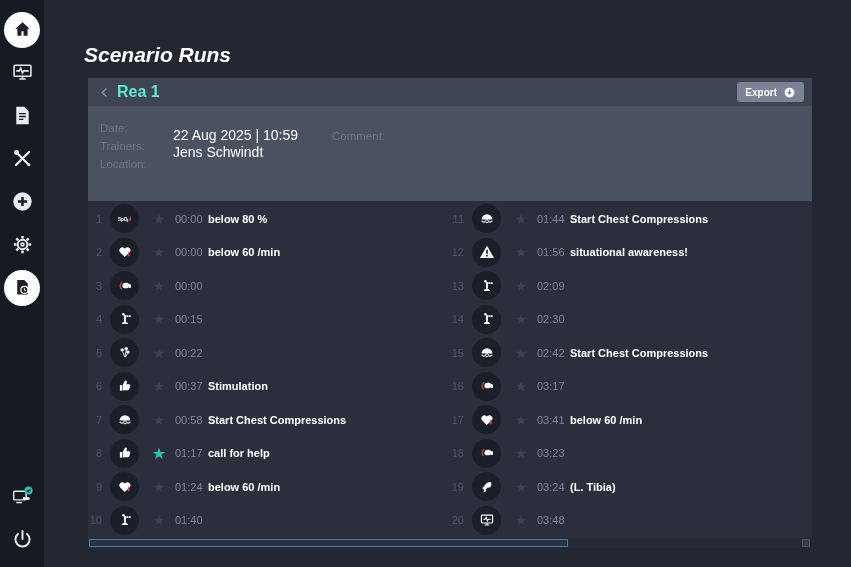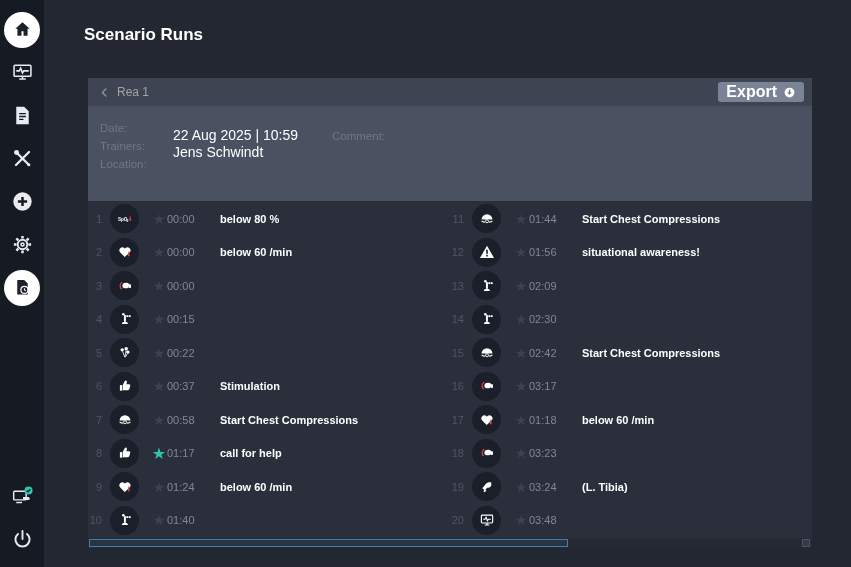--- a/index.html
+++ b/index.html
@@ -11,49 +11,49 @@
   .sidebar{position:absolute;left:0;top:0;width:44px;height:100%;background:#161a23;
            display:flex;flex-direction:column;align-items:center;padding:8px 0 6px;}
   .side-item{width:44px;height:43px;display:flex;align-items:center;justify-content:center;cursor:pointer;}
   .side-item .icon{width:24px;height:24px;display:flex;align-items:center;justify-content:center;color:#e8ebf0;}
   .side-item .icon svg{width:23px;height:23px;display:block;}
   .side-item.active .icon{width:36px;height:36px;background:#ffffff;border-radius:50%;color:#1d212b;}
   .side-item.active .icon svg{width:21px;height:21px;}
   .side-spacer{flex:1;}
 
   
-  .page-title{position:absolute;left:84px;top:14px;color:#ffffff;font-size:17px;font-weight:700;}
+  .page-title{position:absolute;left:84px;top:29px;color:#ffffff;font-size:21px;font-weight:700;font-style:italic;}
 
   
   .panel{position:absolute;left:88px;top:78px;width:724px;height:449px;}
   .panel-header{height:28px;background:#3e4452;display:flex;align-items:center;padding:0 8px 0 10px;}
   .back-btn{display:flex;align-items:center;gap:6px;background:none;border:none;padding:0;cursor:pointer;}
   .back-btn svg{width:13px;height:13px;display:block;}
-  .run-name{font-size:12px;font-weight:400;color:#a3a3a3;}
-  .export-btn{margin-left:auto;background:#7b8496;color:#ffffff;font-size:16px;font-weight:700;
+  .run-name{font-size:16px;font-weight:700;color:#5eead4;}
+  .export-btn{margin-left:auto;background:#7b8496;color:#ffffff;font-size:10px;font-weight:700;
               border:none;border-radius:3px;height:20px;padding:0 8px;display:flex;align-items:center;
               gap:6px;cursor:pointer;font-family:inherit;}
   .export-btn svg{width:13px;height:13px;display:block;}
 
   .details{height:95px;background:#4a5161;position:relative;font-size:11.5px;}
   .d-labels{position:absolute;left:12px;top:13px;color:#6e7789;line-height:18px;}
   .d-values{position:absolute;left:85px;top:21px;color:#ffffff;font-size:14px;line-height:17px;}
   .comment-label{position:absolute;left:244px;top:24px;color:#6e7789;}
 
   .list{height:337px;background:#2a2f3b;display:grid;grid-template-columns:362px 1fr;}
   .ev-col{display:flex;flex-direction:column;padding-top:1px;}
   .event-row{height:33.5px;display:flex;align-items:center;padding-left:0;}
   .ev-num{width:14px;text-align:right;color:#4e5665;font-size:11px;flex:none;}
   .ev-icon{width:29px;height:29px;border-radius:50%;background:#1b1f29;margin-left:8px;flex:none;
            display:flex;align-items:center;justify-content:center;}
   .ev-icon svg{width:18px;height:18px;display:block;}
   .ev-star{width:16px;margin-left:12px;color:#3b4252;font-size:14px;text-align:center;flex:none;cursor:pointer;}
   .ev-star.starred{color:#2fc4b2;font-size:16px;}
-  .ev-time{width:33px;color:#7f8898;font-size:11px;flex:none;}
-  .ev-text{margin-left:20px;color:#ffffff;font-size:11px;font-weight:700;white-space:nowrap;}
+  .ev-time{width:33px;margin-left:8px;color:#7f8898;font-size:11px;flex:none;}
+  .ev-text{margin-left:0;color:#ffffff;font-size:11px;font-weight:700;white-space:nowrap;}
 
   .scrollbar{height:10px;background:#252a35;position:relative;}
   .scroll-thumb{position:absolute;left:1px;top:1px;height:8px;width:479px;background:#2b3340;
                 border:1px solid #3f7fad;cursor:pointer;}
   .scroll-btn{position:absolute;right:2px;top:1px;width:8px;height:8px;background:#343b49;
               border:1px solid #4a5263;cursor:pointer;}
 </style>
 </head>
 <body>
 
@@ -418,21 +418,21 @@
             <span class="ev-icon">
               <svg viewBox="0 0 24 24">
                 <path fill="#fff" d="M11.6 18.6 5.6 12.5a4 4 0 0 1 5.6-5.7l.7.7.7-.7a4 4 0 0 1 5.7 5.6l-1.2 1.2z"></path>
                 <g fill="#e04545">
                   <rect x="16.3" y="11.5" width="1.5" height="4.4"></rect>
                   <path d="M15 15.4l2 2.8 2-2.8z"></path>
                 </g>
               </svg>
             </span>
             <span class="ev-star">★</span>
-            <span class="ev-time">01:18</span>
+            <span class="ev-time">03:41</span>
             <span class="ev-text">below 60 /min</span>
           </div>
           <div class="event-row">
             <span class="ev-num">18</span>
             <span class="ev-icon">
               <svg viewBox="0 0 24 24">
                 <path fill="#fff" d="M9.5 8.5c3-1.6 6.5-1.2 8 .8 1 1.4.6 3.4-.8 4.6-1.8 1.5-4.8 1.7-6.8.4-1.6-1-2-3.2-.4-5.8z"></path>
                 <rect x="17" y="9.5" width="3" height="5" rx="1" fill="#fff"></rect>
                 <path d="M8.3 6.8a6.8 6.8 0 0 0-1.9 8.4" stroke="#e04545" stroke-width="1.5" fill="none"></path>
                 <path fill="#e04545" d="M5.3 14l1.5 2.6 1.6-2z"></path>

